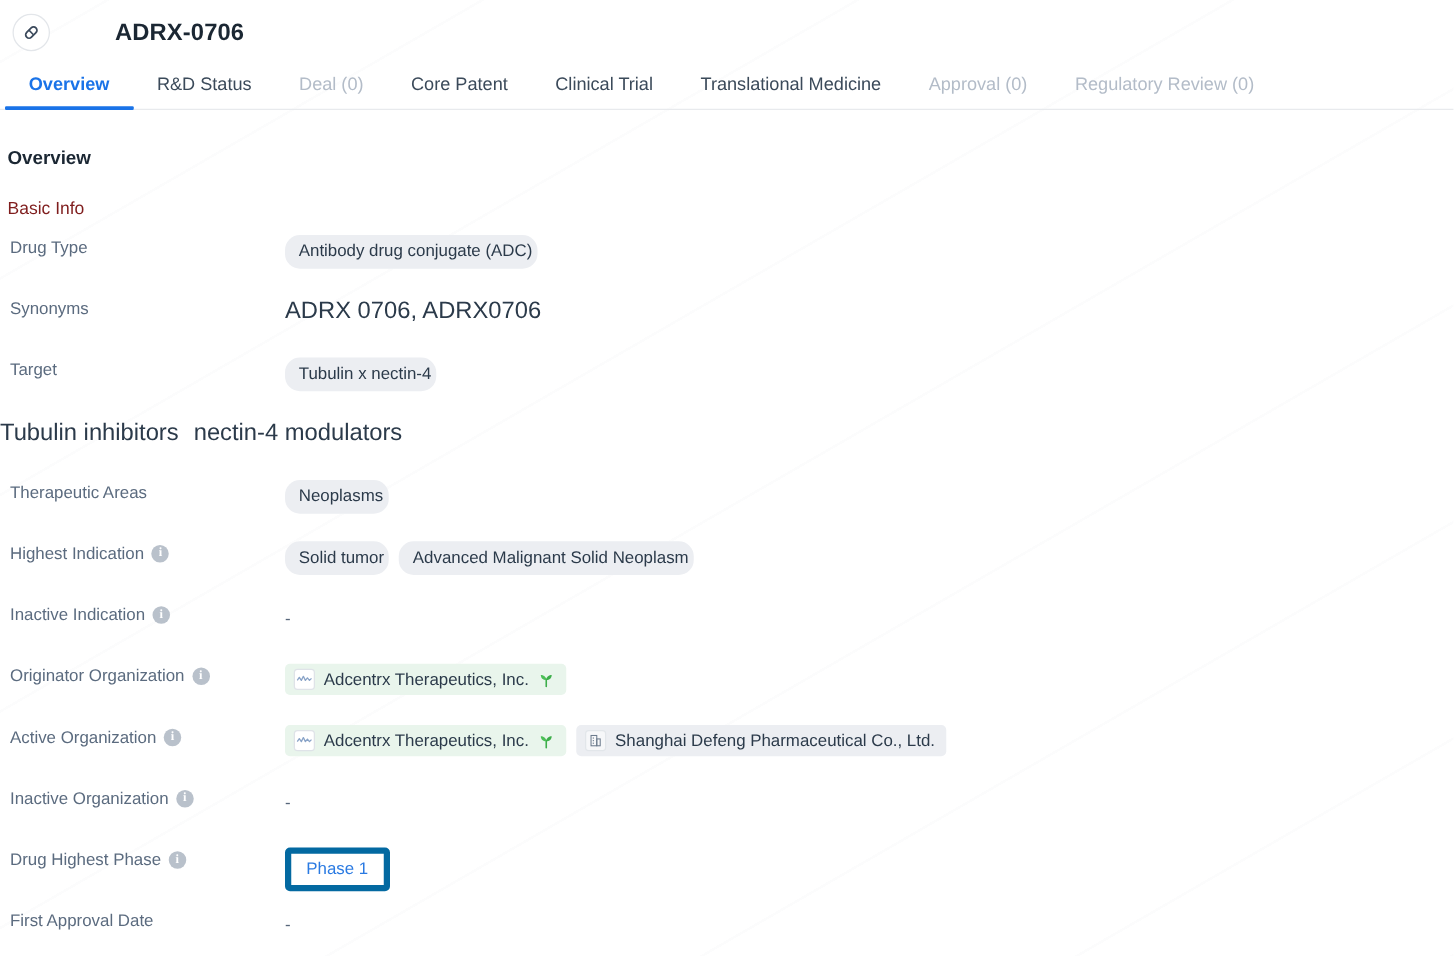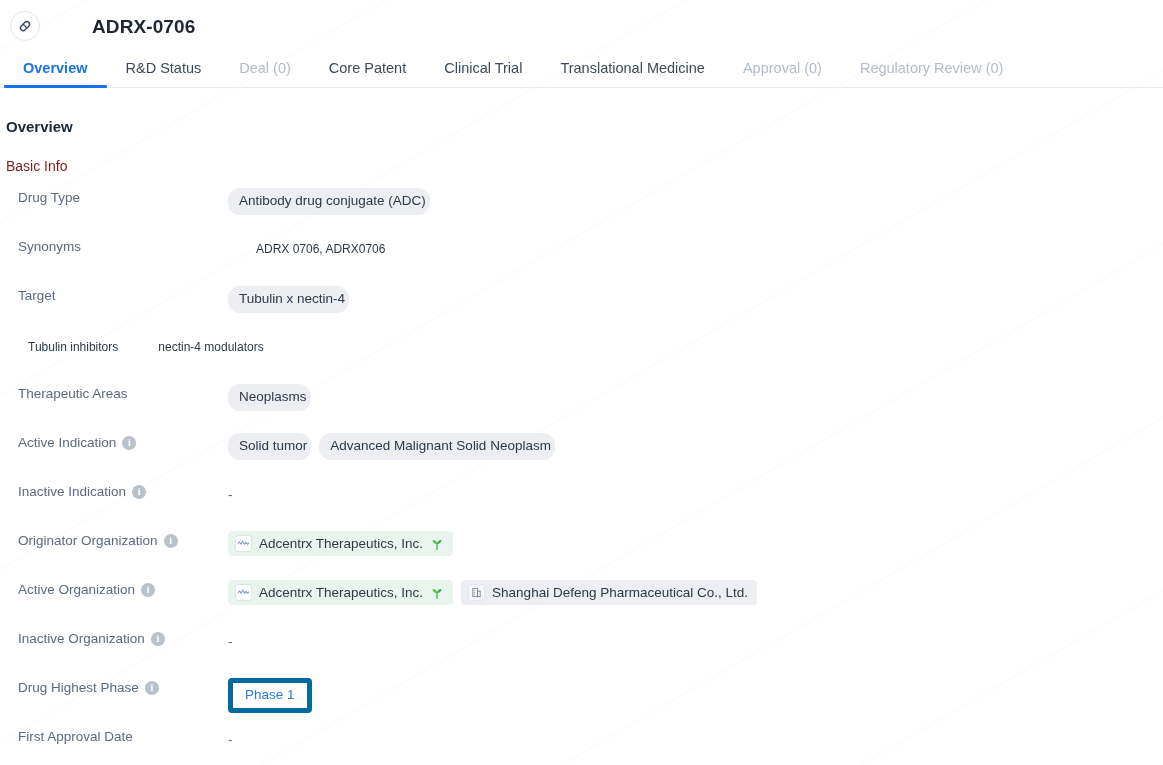--- a/index.html
+++ b/index.html
@@ -107,21 +107,21 @@
   
   .fields { margin-top: 14px; }
   .row {
     display: flex;
     align-items: flex-start;
     min-height: 49px;
   }
   .row-label {
     width: 228px;
     flex: none;
-    padding-left: 18px;
+    padding-left: 8px;
     font-size: 13.5px;
     color: #5b6b7f;
     display: flex;
     align-items: center;
     gap: 6px;
     padding-top: 2px;
   }
   .row-value {
     flex: 1;
     display: flex;
@@ -148,24 +148,23 @@
   .chip {
     background: #eceef2;
     color: #2b3a4a;
     font-size: 13.5px;
     padding: 5px 4px 6px 11px;
     border-radius: 12px;
     line-height: 1.15;
     white-space: nowrap;
   }
   .plain-value {
-    font-size: 12px;
+    font-size: 19px;
     color: #2b3a4a;
     white-space: nowrap;
-    margin-left: 28px;
   }
   .mech-list { display: flex; gap: 12px; }
   .empty-value {
     font-size: 13.5px;
     color: #57667a;
   }
 
   .org-chip {
     display: inline-flex;
     align-items: center;
@@ -274,21 +273,21 @@
 
       <div class="row">
         <div class="row-label">Therapeutic Areas</div>
         <div class="row-value">
           <span class="chip">Neoplasms</span>
         </div>
       </div>
 
       <div class="row">
         <div class="row-label">
-          <span>Active Indication</span>
+          <span>Highest Indication</span>
           <span class="info-icon">i</span>
         </div>
         <div class="row-value">
           <span class="chip">Solid tumor</span>
           <span class="chip">Advanced Malignant Solid Neoplasm</span>
         </div>
       </div>
 
       <div class="row">
         <div class="row-label">

